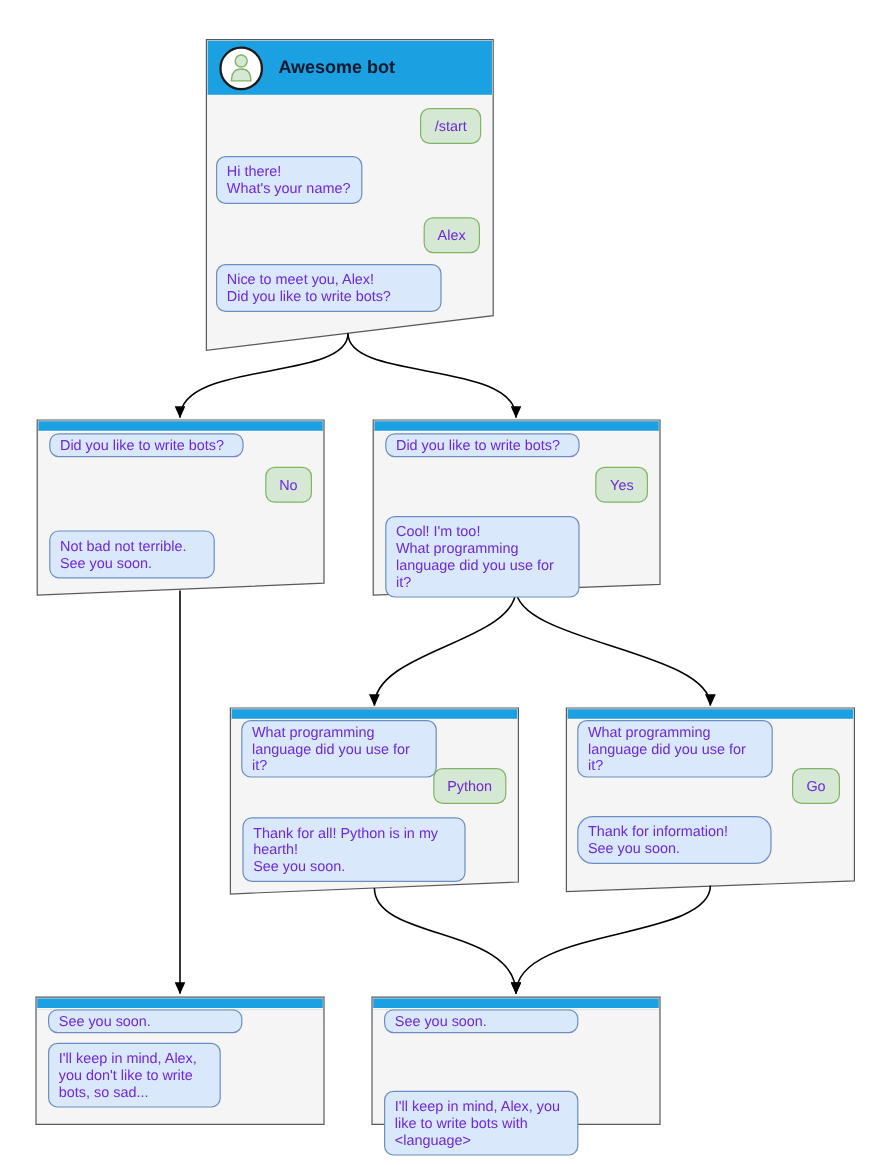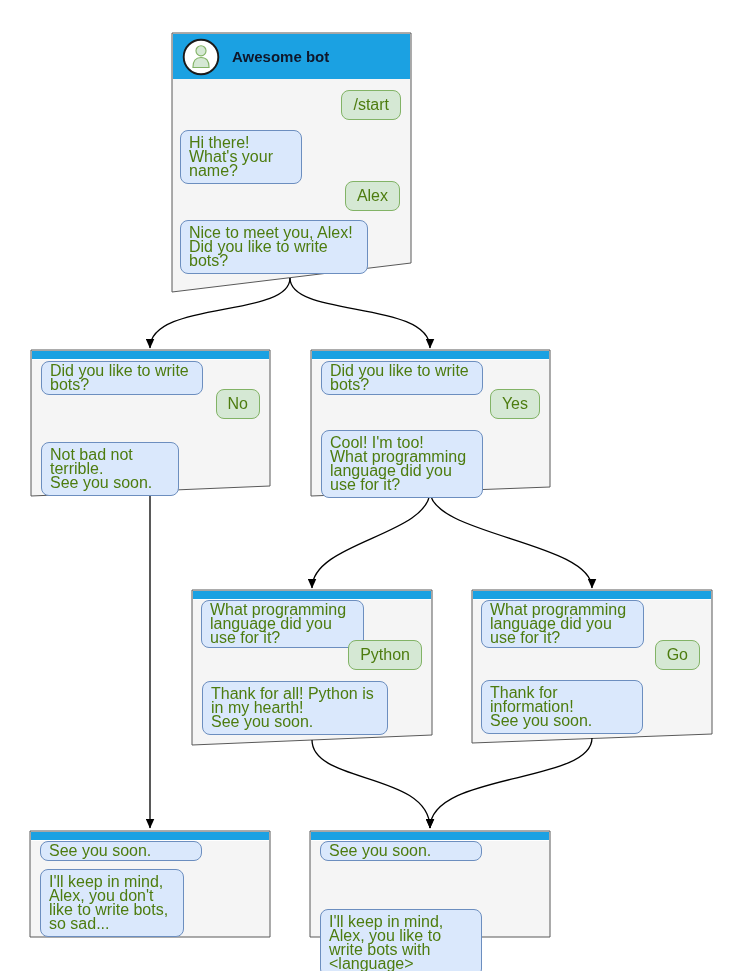--- a/index.html
+++ b/index.html
@@ -6,22 +6,22 @@
   .canvas{position:relative;width:743px;height:971px;background:#ffffff;overflow:hidden;
           font-family:"Liberation Sans",sans-serif;}
   .layer{position:absolute;left:0;top:0;z-index:0;}
   .win{fill:#F5F5F5;stroke:#595959;stroke-width:1;}
   .edge{fill:none;stroke:#000000;stroke-width:1.3;marker-end:url(#arrowhead);}
   .hdr{position:absolute;background:#1BA1E2;z-index:2;box-sizing:border-box;}
   .hdr.small{border-bottom:1px solid #ffffff;height:9px;}
   .hdr.main{display:flex;align-items:center;height:45px;}
   .avatar{margin-left:9px;flex:0 0 auto;}
   .title{margin-left:12px;color:#0f172a;font-size:15px;font-weight:bold;}
-  .bub{position:absolute;z-index:1;box-sizing:border-box;font-size:16px;line-height:14px;
-       color:#4d7c0f;border-radius:8px;white-space:pre-line;}
+  .bub{position:absolute;z-index:1;box-sizing:border-box;font-size:12px;line-height:14px;
+       color:#6d28d9;border-radius:8px;white-space:pre-line;}
   .bot{background:#DAE8FC;border:1px solid #6C8EBF;padding:5px 8px;}
   .user{background:#D5E8D4;border:1px solid #82B366;padding:7px 11px;text-align:center;min-width:18px;}
   .slim{padding:2px 8px;}
 </style>
 </head>
 <body>
 
 <div class="canvas">
 
   <svg class="layer" width="743" height="971" viewBox="0 0 743 971">
@@ -81,21 +81,21 @@
   <div class="bub bot" style="left:321px;top:430px;width:162px;">Cool! I'm too!
 What programming language did you use for it?</div>
 
   <div class="bub bot slim" style="left:201px;top:600px;width:163px;">What programming language did you use for it?</div>
   <div class="bub user" style="right:321px;top:640px;">Python</div>
   <div class="bub bot" style="left:202px;top:681px;width:186px;">Thank for all! Python is in my hearth!
 See you soon.</div>
 
   <div class="bub bot slim" style="left:481px;top:600px;width:163px;">What programming language did you use for it?</div>
   <div class="bub user" style="right:43px;top:640px;">Go</div>
-  <div class="bub bot" style="left:481px;top:680px;width:162px;">Thank for information!
+  <div class="bub bot" style="left:481px;top:680px;width:162px;border-radius:13px;">Thank for information!
 See you soon.</div>
 
   <div class="bub bot slim" style="left:40px;top:841px;width:162px;">See you soon.</div>
   <div class="bub bot" style="left:40px;top:869px;width:144px;">I'll keep in mind, Alex, you don't like to write bots, so sad...</div>
 
   <div class="bub bot slim" style="left:320px;top:841px;width:162px;">See you soon.</div>
   <div class="bub bot" style="left:320px;top:909px;width:162px;">I'll keep in mind, Alex, you like to write bots with &lt;language&gt;</div>
 
 </div>
 

